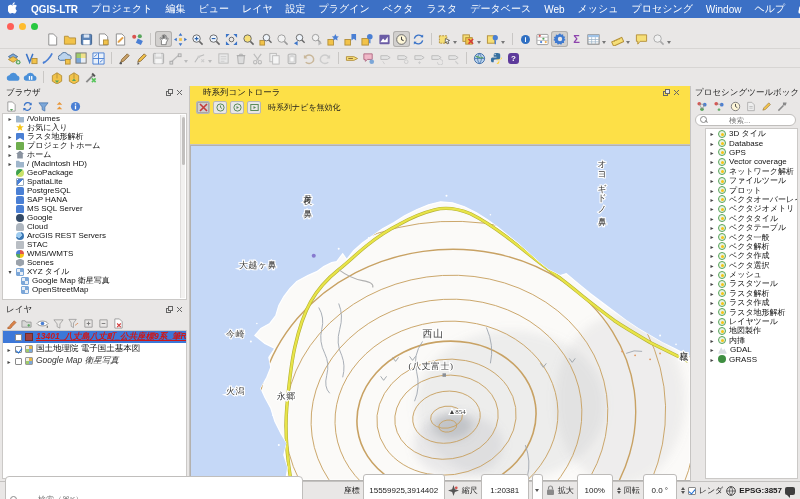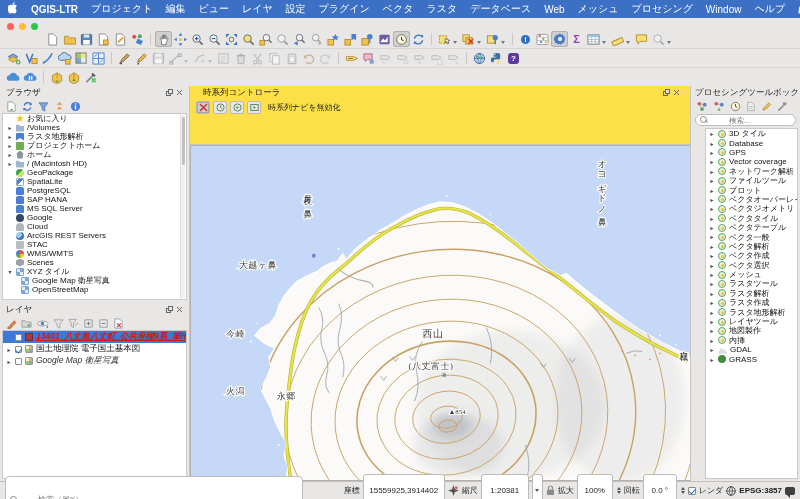--- a/index.html
+++ b/index.html
@@ -622,28 +622,28 @@
             <path d="M6 1l3 3H3zM6 6l3 3H3z" fill="#e8973a"></path>
           </svg>
         <svg width="11" height="11" viewBox="0 0 12 12">
             <circle cx="6" cy="6" r="5" fill="#4a7fd4"></circle>
             <rect x="5.3" y="5" width="1.4" height="4" fill="#fff"></rect>
             <circle cx="6" cy="3.3" r="0.9" fill="#fff"></circle>
           </svg>
       </div>
       <div class="tree browser-tree">
         <div class="trow">
+            <span class="arr">▸</span>
+            <span class="ti ti-folder"></span>
+            <span>/Volumes</span>
+          </div>
+        <div class="trow">
             <span class="arr"></span>
             <span class="ti ti-star"></span>
             <span>お気に入り</span>
-          </div>
-        <div class="trow">
-            <span class="arr">▸</span>
-            <span class="ti ti-folder"></span>
-            <span>/Volumes</span>
           </div>
         <div class="trow">
             <span class="arr">▸</span>
             <span class="ti ti-bookmark"></span>
             <span>ラスタ地形解析</span>
           </div>
         <div class="trow">
             <span class="arr">▸</span>
             <span class="ti ti-project-home"></span>
             <span>プロジェクトホーム</span>

